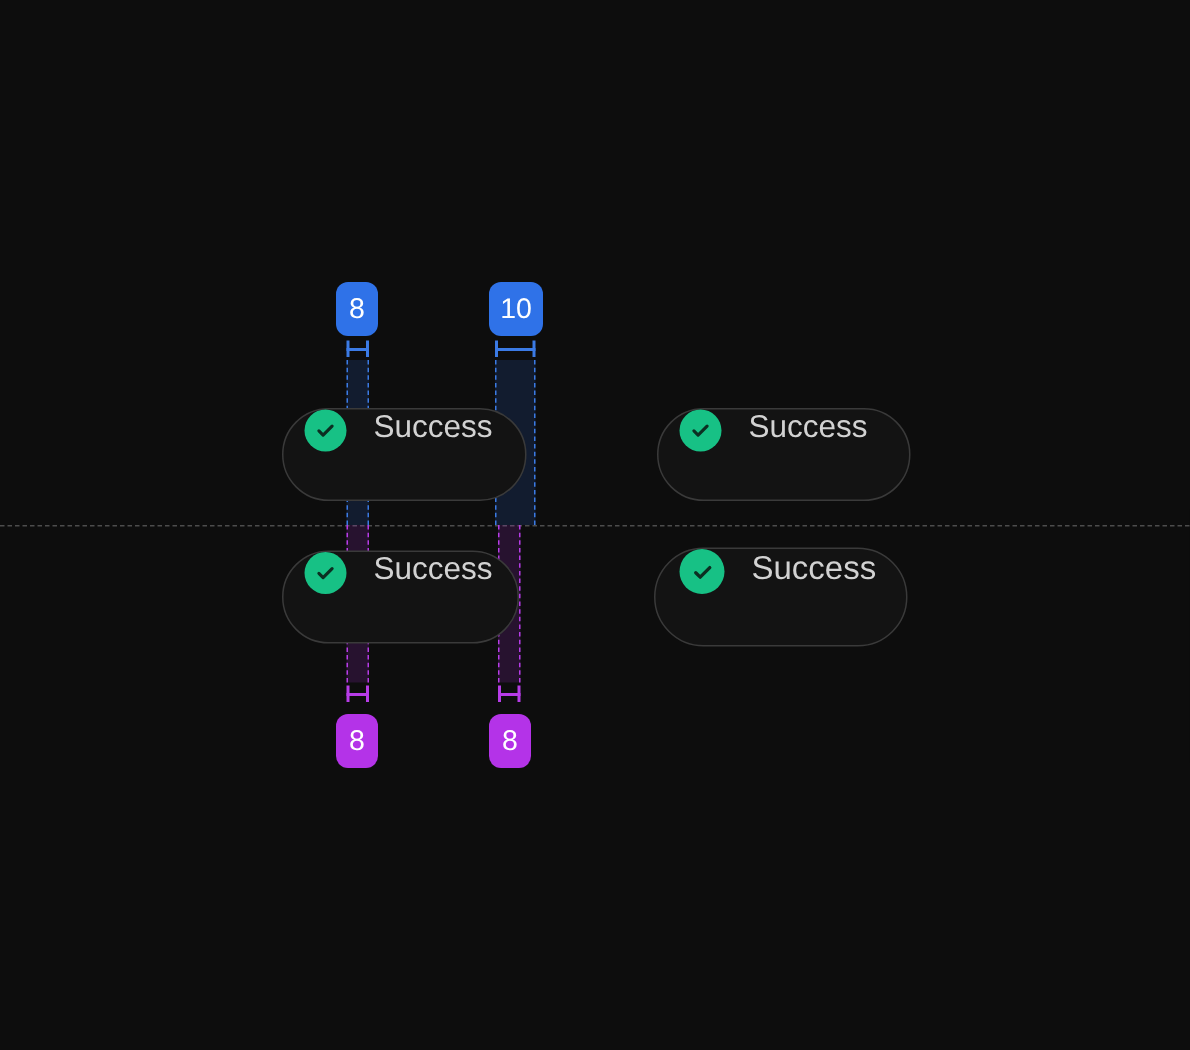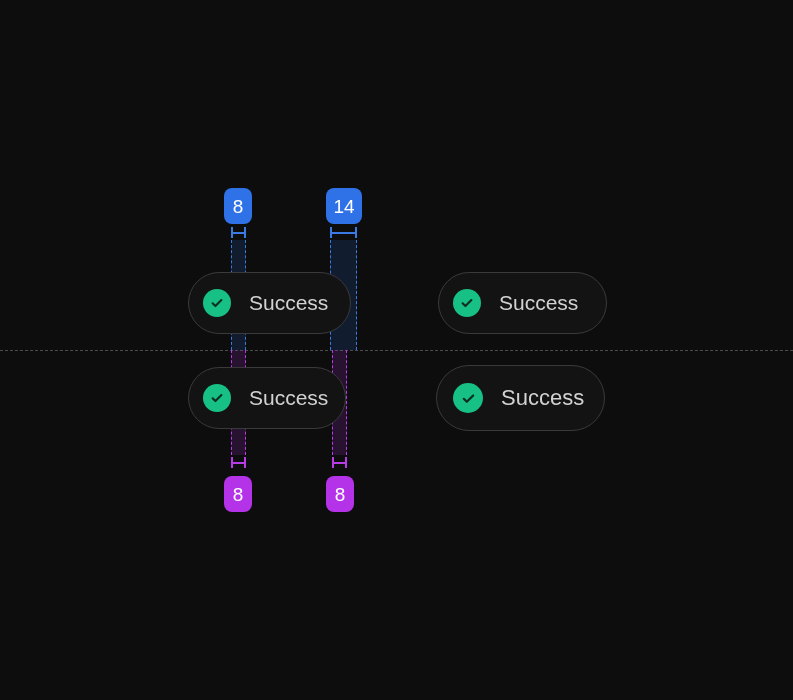--- a/index.html
+++ b/index.html
@@ -28,21 +28,21 @@
     width: 793px;
     height: 0;
     border-top: 1px dashed #4c4c4c;
   }
 
   
   .pill {
     position: absolute;
     box-sizing: border-box;
     display: flex;
-    align-items: center;
+    align-items: flex-start;
     background: #131313;
     border: 1px solid #3a3a3a;
     border-radius: 999px;
   }
   .pill .check-icon {
     flex: 0 0 auto;
     border-radius: 50%;
     background: #17c185;
     display: flex;
     align-items: center;
@@ -163,21 +163,21 @@
     <div class="rail"></div>
   </div>
   <div class="ibeam purple" style="left:231px; top:457px; width:15px;">
     <div class="rail"></div>
   </div>
   <div class="ibeam purple" style="left:332px; top:457px; width:15px;">
     <div class="rail"></div>
   </div>
 
   <div class="badge blue" style="left:224px; top:188px; width:28px;">8</div>
-  <div class="badge blue" style="left:326px; top:188px; width:36px;">14</div>
+  <div class="badge blue" style="left:326px; top:188px; width:36px;">10</div>
   <div class="badge purple" style="left:224px; top:476px; width:28px;">8</div>
   <div class="badge purple" style="left:326px; top:476px; width:28px;">8</div>
 
   <div class="pill size-a" style="left:188px; top:272px;">
     <span class="check-icon">
       <svg width="16" height="16" viewBox="0 0 16 16" aria-hidden="true">
         <path d="M3.6 8.3 L6.4 11.1 L12.4 5.1" fill="none" stroke="#0c2f22" stroke-width="2.1" stroke-linecap="round" stroke-linejoin="round"></path>
       </svg>
     </span>
     <span class="pill-label">Success</span>

